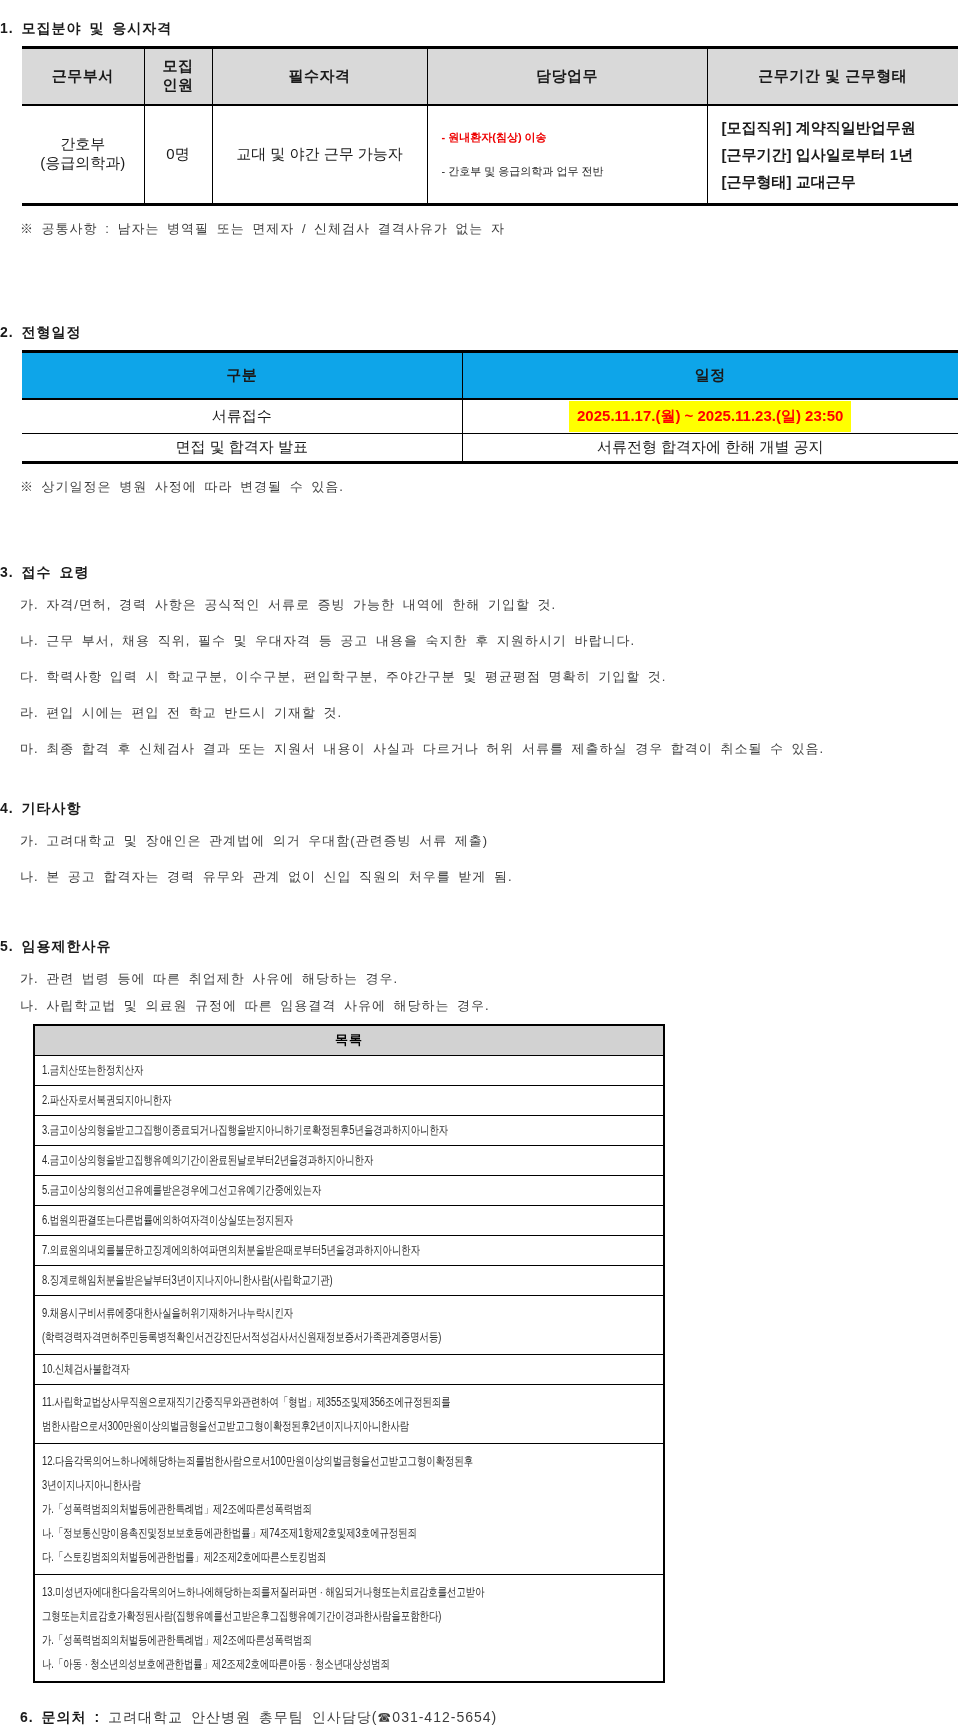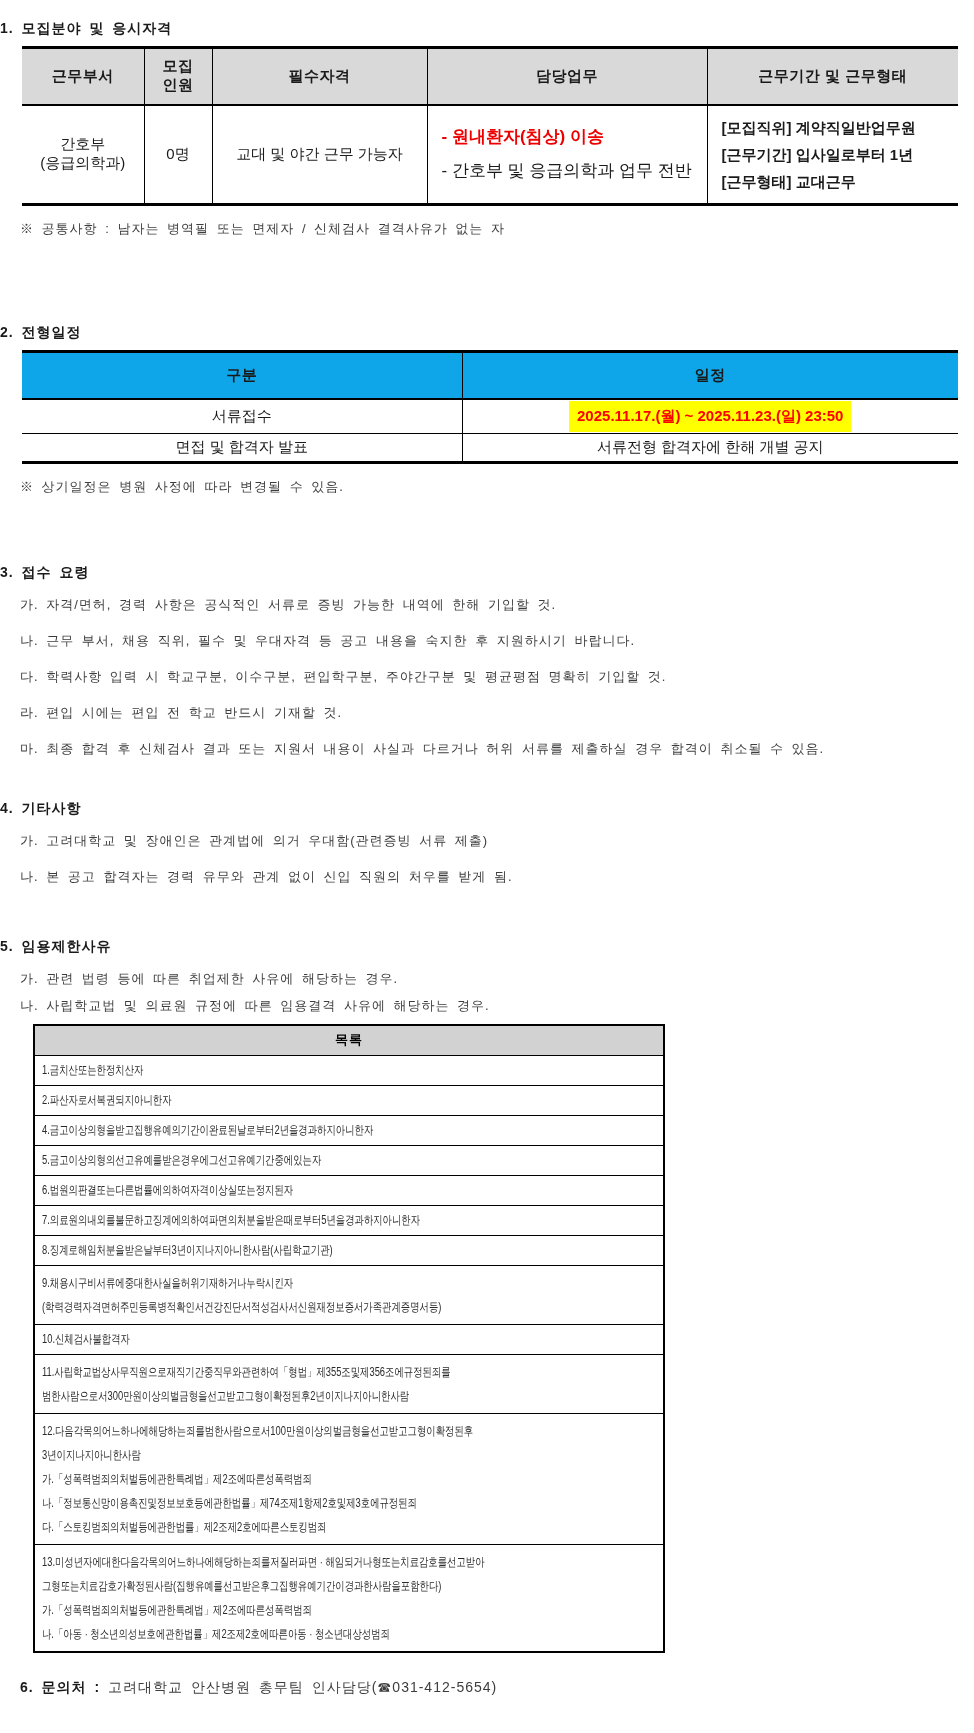--- a/index.html
+++ b/index.html
@@ -34,21 +34,21 @@
   }
   .t1 th, .t1 td { border-left: 1px solid #000; vertical-align: middle; }
   .t1 th:first-child, .t1 td:first-child { border-left: none; text-align: center; }
   .t1 thead th {
     background: #d9d9d9; height: 57px; text-align: center;
     font-weight: bold; border-bottom: 2px solid #000; letter-spacing: 0.5px;
   }
   .t1 tbody td { height: 100px; }
   .t1 .c { text-align: center; }
   .t1 .l { text-align: left; padding-left: 14px; }
-  .t1 .duty { line-height: 34px; font-size: 17px; }
+  .t1 .duty { line-height: 34px; font-size: 11px; }
   .t1 .duty.red { color: #ee0000; font-weight: bold; }
   .t1 .condline { line-height: 27px; font-weight: bold; font-size: 15px; }
 
   
   table.t2 {
     border-collapse: collapse; table-layout: fixed;
     margin: 8px 0 0 22px; width: 936px;
     border-top: 3px solid #000; border-bottom: 3px solid #000;
     font-size: 15px; color: #1a1a1a;
   }
@@ -202,20 +202,25 @@
             <div class="ln"><span class="cond">1.금치산또는한정치산자</span></div>
           </td>
         </tr>
       <tr>
           <td>
             <div class="ln"><span class="cond">2.파산자로서복권되지아니한자</span></div>
           </td>
         </tr>
       <tr>
           <td>
+            <div class="ln"><span class="cond">3.금고이상의형을받고그집행이종료되거나집행을받지아니하기로확정된후5년을경과하지아니한자</span></div>
+          </td>
+        </tr>
+      <tr>
+          <td>
             <div class="ln"><span class="cond">4.금고이상의형을받고집행유예의기간이완료된날로부터2년을경과하지아니한자</span></div>
           </td>
         </tr>
       <tr>
           <td>
             <div class="ln"><span class="cond">5.금고이상의형의선고유예를받은경우에그선고유예기간중에있는자</span></div>
           </td>
         </tr>
       <tr>
           <td>

